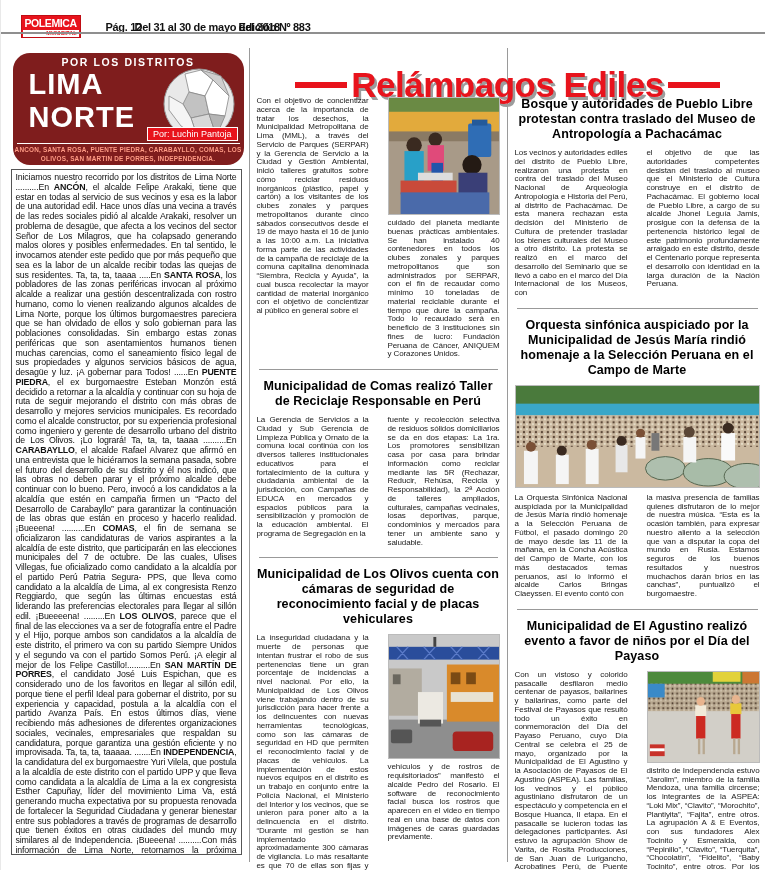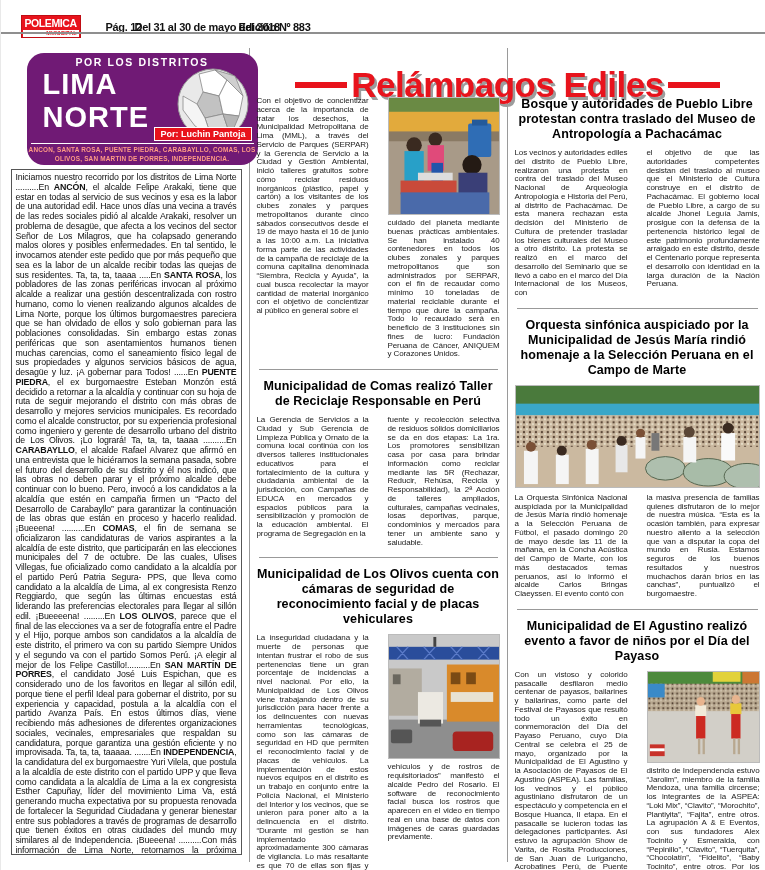--- a/index.html
+++ b/index.html
@@ -21,29 +21,29 @@
   
   .vdiv { position:absolute; top:48px; bottom:8px; width:1px; background:#9a9a9a; }
   .vdiv1 { left:248px; } .vdiv2 { left:506px; }
   
   .headline-row { position:absolute; left:252px; top:62px; width:510px; height:46px;
                   display:flex; align-items:center; justify-content:center; gap:4px; }
   .hl-dash { width:52px; height:6px; background:#e8131c; flex:none; }
   .hl-text { font-size:35px; font-weight:bold; color:#e8131c; letter-spacing:-0.5px;
              text-shadow:2.5px 2.5px 0 #9c9c9c; white-space:nowrap; }
   
-  .banner { position:absolute; left:26px; top:53px; width:231px; height:112px;
-            background:#701a75;border-radius:17px; }
+  .banner { position:absolute; left:12px; top:53px; width:231px; height:112px;
+            background:#7f1d1d;border-radius:17px; }
   .banner-kicker { color:#fff; font-weight:bold; font-size:10.5px; letter-spacing:1.6px;
                    text-align:center; padding-top:3px; }
   .banner-title { position:absolute; left:16px; top:15px; color:#fff; font-weight:bold;
                   font-size:29px; line-height:33px; letter-spacing:1px; }
   .banner-map { position:absolute; right:5px; top:13px; }
   .banner-byline { position:absolute; right:6px; bottom:24px; border:1px solid #fff;
-                   color:#fff; font-weight:bold; font-size:9px; padding:0 5px;
+                   color:#fff; font-weight:normal; font-size:9px; padding:0 5px;
                    line-height:12px; background:#e8131c; }
   .banner-line { position:absolute; left:4px; right:4px; bottom:21px; height:1px; background:#fff; }
   .banner-districts { position:absolute; left:2px; right:2px; bottom:2px; text-align:center;
                       color:#ff9b85; font-weight:bold; font-size:6.4px; line-height:8.5px;
                       letter-spacing:0.2px; }
   
   .leftbody { position:absolute; left:10px; top:169px; width:231px; height:686px;
               border:1px solid #555; padding:3px 4px; overflow:hidden; }
   .leftbody-text { font-size:8.8px; line-height:9.75px; letter-spacing:-0.15px;
                    text-align:justify; color:#111; }

